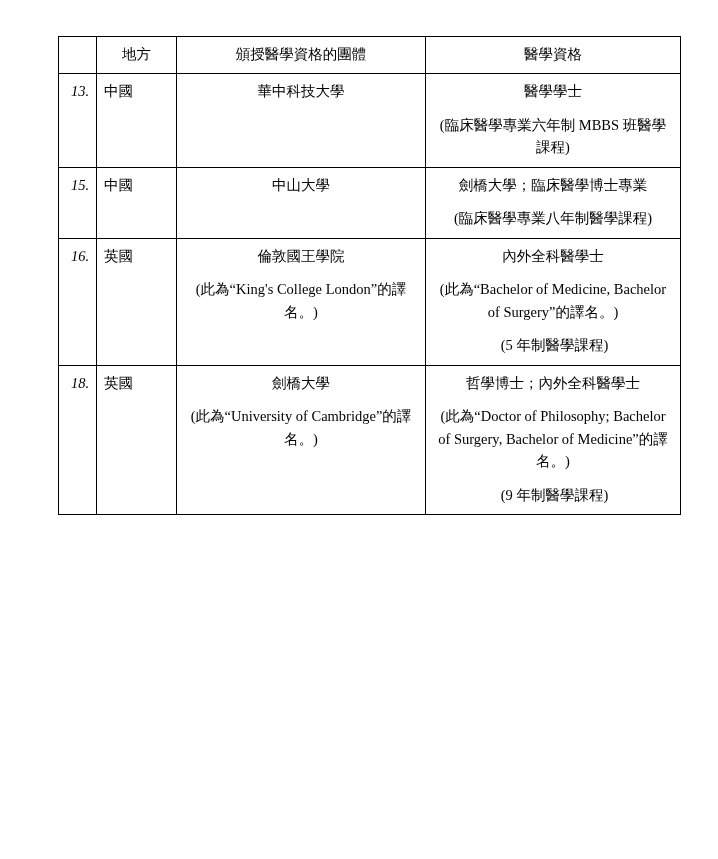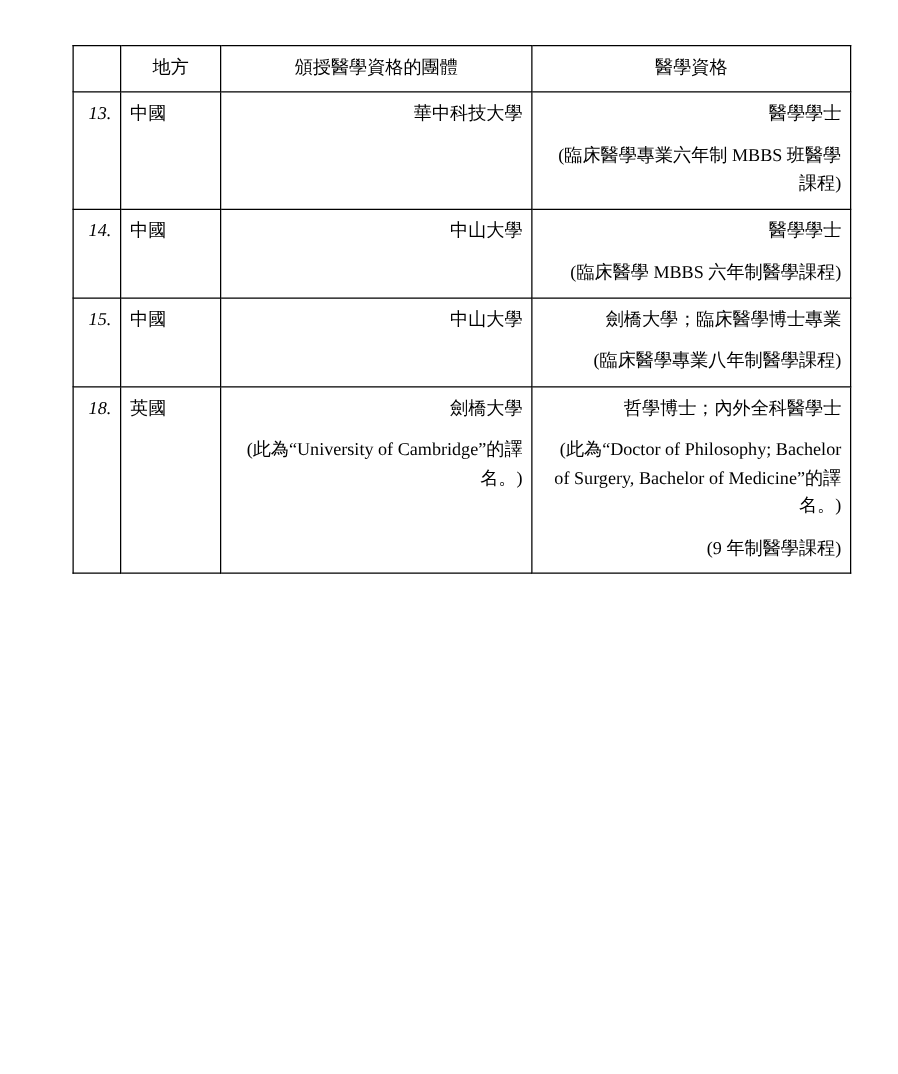--- a/index.html
+++ b/index.html
@@ -51,21 +51,21 @@
     padding-left: 2px;
     font-size: 13.5px;
     font-style: italic;
   }
   td.place {
     text-align: left;
     padding-left: 4px;
     padding-right: 4px;
   }
   td.body-cell, td.qual-cell {
-    text-align: right;
+    text-align: center;
   }
   .line {
     display: block;
     margin: 0;
   }
   .line + .line {
     margin-top: 11px;
   }
   .indent {
     padding-left: 3px;
@@ -96,39 +96,41 @@
         <td class="place">中國</td>
         <td class="body-cell">
           <span class="line">華中科技大學</span>
         </td>
         <td class="qual-cell">
           <span class="line">醫學學士</span>
           <span class="line">(臨床醫學專業六年制 MBBS 班醫學課程)</span>
         </td>
       </tr>
       <tr>
-        <td class="num">14.</td>
-        <td class="place">中國</td>
-        <td class="body-cell">
-          <span class="line">中山大學</span>
-        </td>
-        <td class="qual-cell">
-          <span class="line">醫學學士</span>
-          <span class="line">(臨床醫學 MBBS 六年制醫學課程)</span>
-        </td>
-      </tr>
-      <tr>
         <td class="num">15.</td>
         <td class="place">中國</td>
         <td class="body-cell">
           <span class="line">中山大學</span>
         </td>
         <td class="qual-cell">
           <span class="line">劍橋大學；臨床醫學博士專業</span>
           <span class="line">(臨床醫學專業八年制醫學課程)</span>
+        </td>
+      </tr>
+      <tr>
+        <td class="num">16.</td>
+        <td class="place">英國</td>
+        <td class="body-cell">
+          <span class="line">倫敦國王學院</span>
+          <span class="line">(此為“King's College London”的譯名。)</span>
+        </td>
+        <td class="qual-cell">
+          <span class="line">內外全科醫學士</span>
+          <span class="line">(此為“Bachelor of Medicine, Bachelor of Surgery”的譯名。)</span>
+          <span class="line indent">(5 年制醫學課程)</span>
         </td>
       </tr>
       <tr>
         <td class="num">18.</td>
         <td class="place">英國</td>
         <td class="body-cell">
           <span class="line">劍橋大學</span>
           <span class="line">(此為“University of Cambridge”的譯名。)</span>
         </td>
         <td class="qual-cell">

